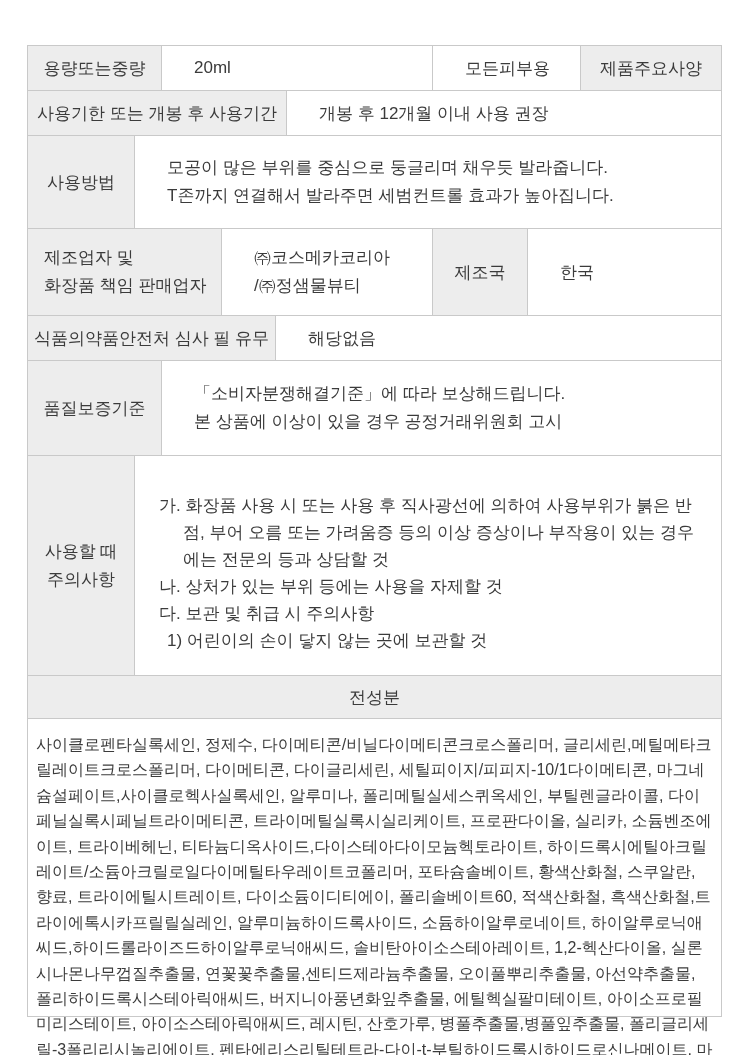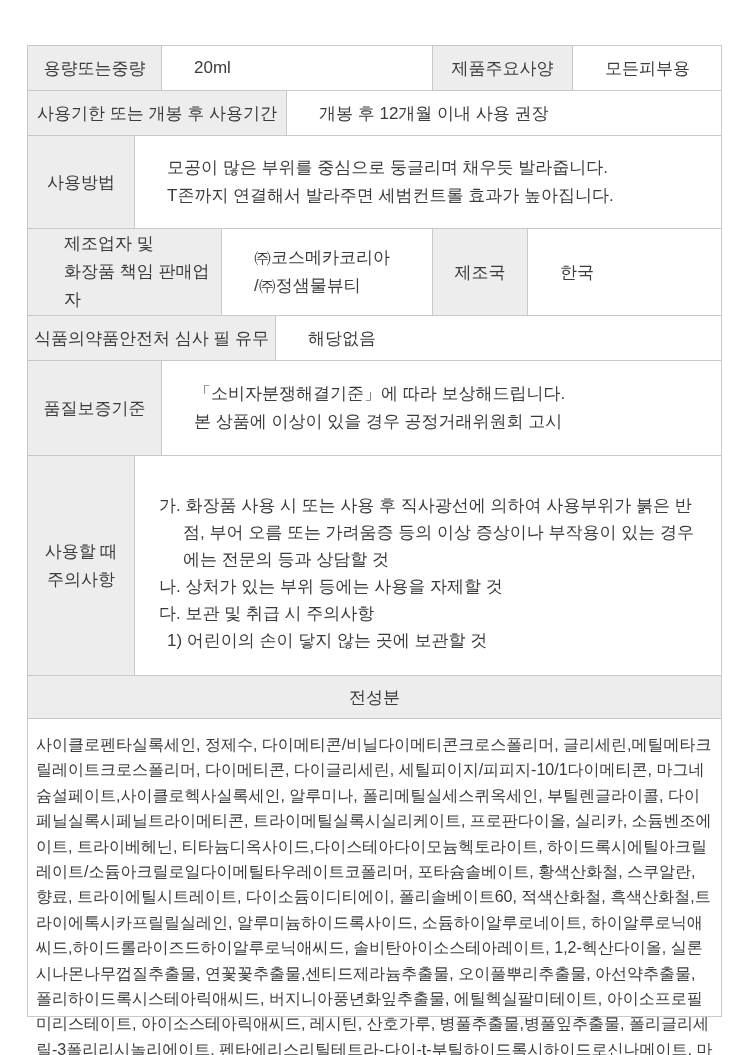--- a/index.html
+++ b/index.html
@@ -5,21 +5,21 @@
   * { margin:0; padding:0; box-sizing:border-box; }
   html,body { width:750px; height:1055px; background:#ffffff; }
   body { font-family:"Liberation Sans","DejaVu Sans",sans-serif; color:#3b3b3b; }
   .page { position:relative; width:750px; height:1055px; background:#ffffff; overflow:hidden; }
   .tbl { position:absolute; left:27px; top:45px; width:695px; border:1px solid #c9c9c9; background:#fff; }
   .row { display:flex; flex-direction:row; border-bottom:1px solid #c9c9c9; align-items:stretch; }
   .row:last-child { border-bottom:none; }
   .cell { border-right:1px solid #c9c9c9; display:flex; flex-direction:column; justify-content:center; font-size:17px; }
   .cell:last-child { border-right:none; }
   .hdr { background:#ededed; align-items:center; text-align:center; }
-  .hdr.left { align-items:flex-start; text-align:left; padding-left:36px; }
+  .hdr.left { align-items:flex-start; text-align:left; padding-left:16px; }
   .val { padding-left:32px; align-items:flex-start; text-align:left; }
   .grow { flex:1 1 auto; }
   .r1 { height:45px; } .r2 { height:45px; } .r3 { height:93px; } .r4 { height:87px; }
   .r5 { height:45px; } .r6 { height:95px; } .r7 { height:220px; } .r8 { height:43px; }
   .r9 { height:297px; }
   .w134 { width:134px; flex:0 0 134px; } .w271 { width:271px; flex:0 0 271px; }
   .w140 { width:140px; flex:0 0 140px; } .w259 { width:259px; flex:0 0 259px; }
   .w107 { width:107px; flex:0 0 107px; } .w194 { width:194px; flex:0 0 194px; }
   .w211 { width:211px; flex:0 0 211px; } .w95 { width:95px; flex:0 0 95px; }
   .w248 { width:248px; flex:0 0 248px; }
@@ -34,22 +34,22 @@
 </style>
 </head>
 <body>
 
 <div class="page">
   <div class="tbl">
 
     <div class="row r1">
       <div class="cell hdr w134">용량또는중량</div>
       <div class="cell val w271">20ml</div>
+      <div class="cell val grow">모든피부용</div>
       <div class="cell hdr w140">제품주요사양</div>
-      <div class="cell val grow">모든피부용</div>
     </div>
 
     <div class="row r2">
       <div class="cell hdr w259">사용기한 또는 개봉 후 사용기간</div>
       <div class="cell val grow">개봉 후 12개월 이내 사용 권장</div>
     </div>
 
     <div class="row r3">
       <div class="cell hdr w107">사용방법</div>
       <div class="cell val grow multiline">

